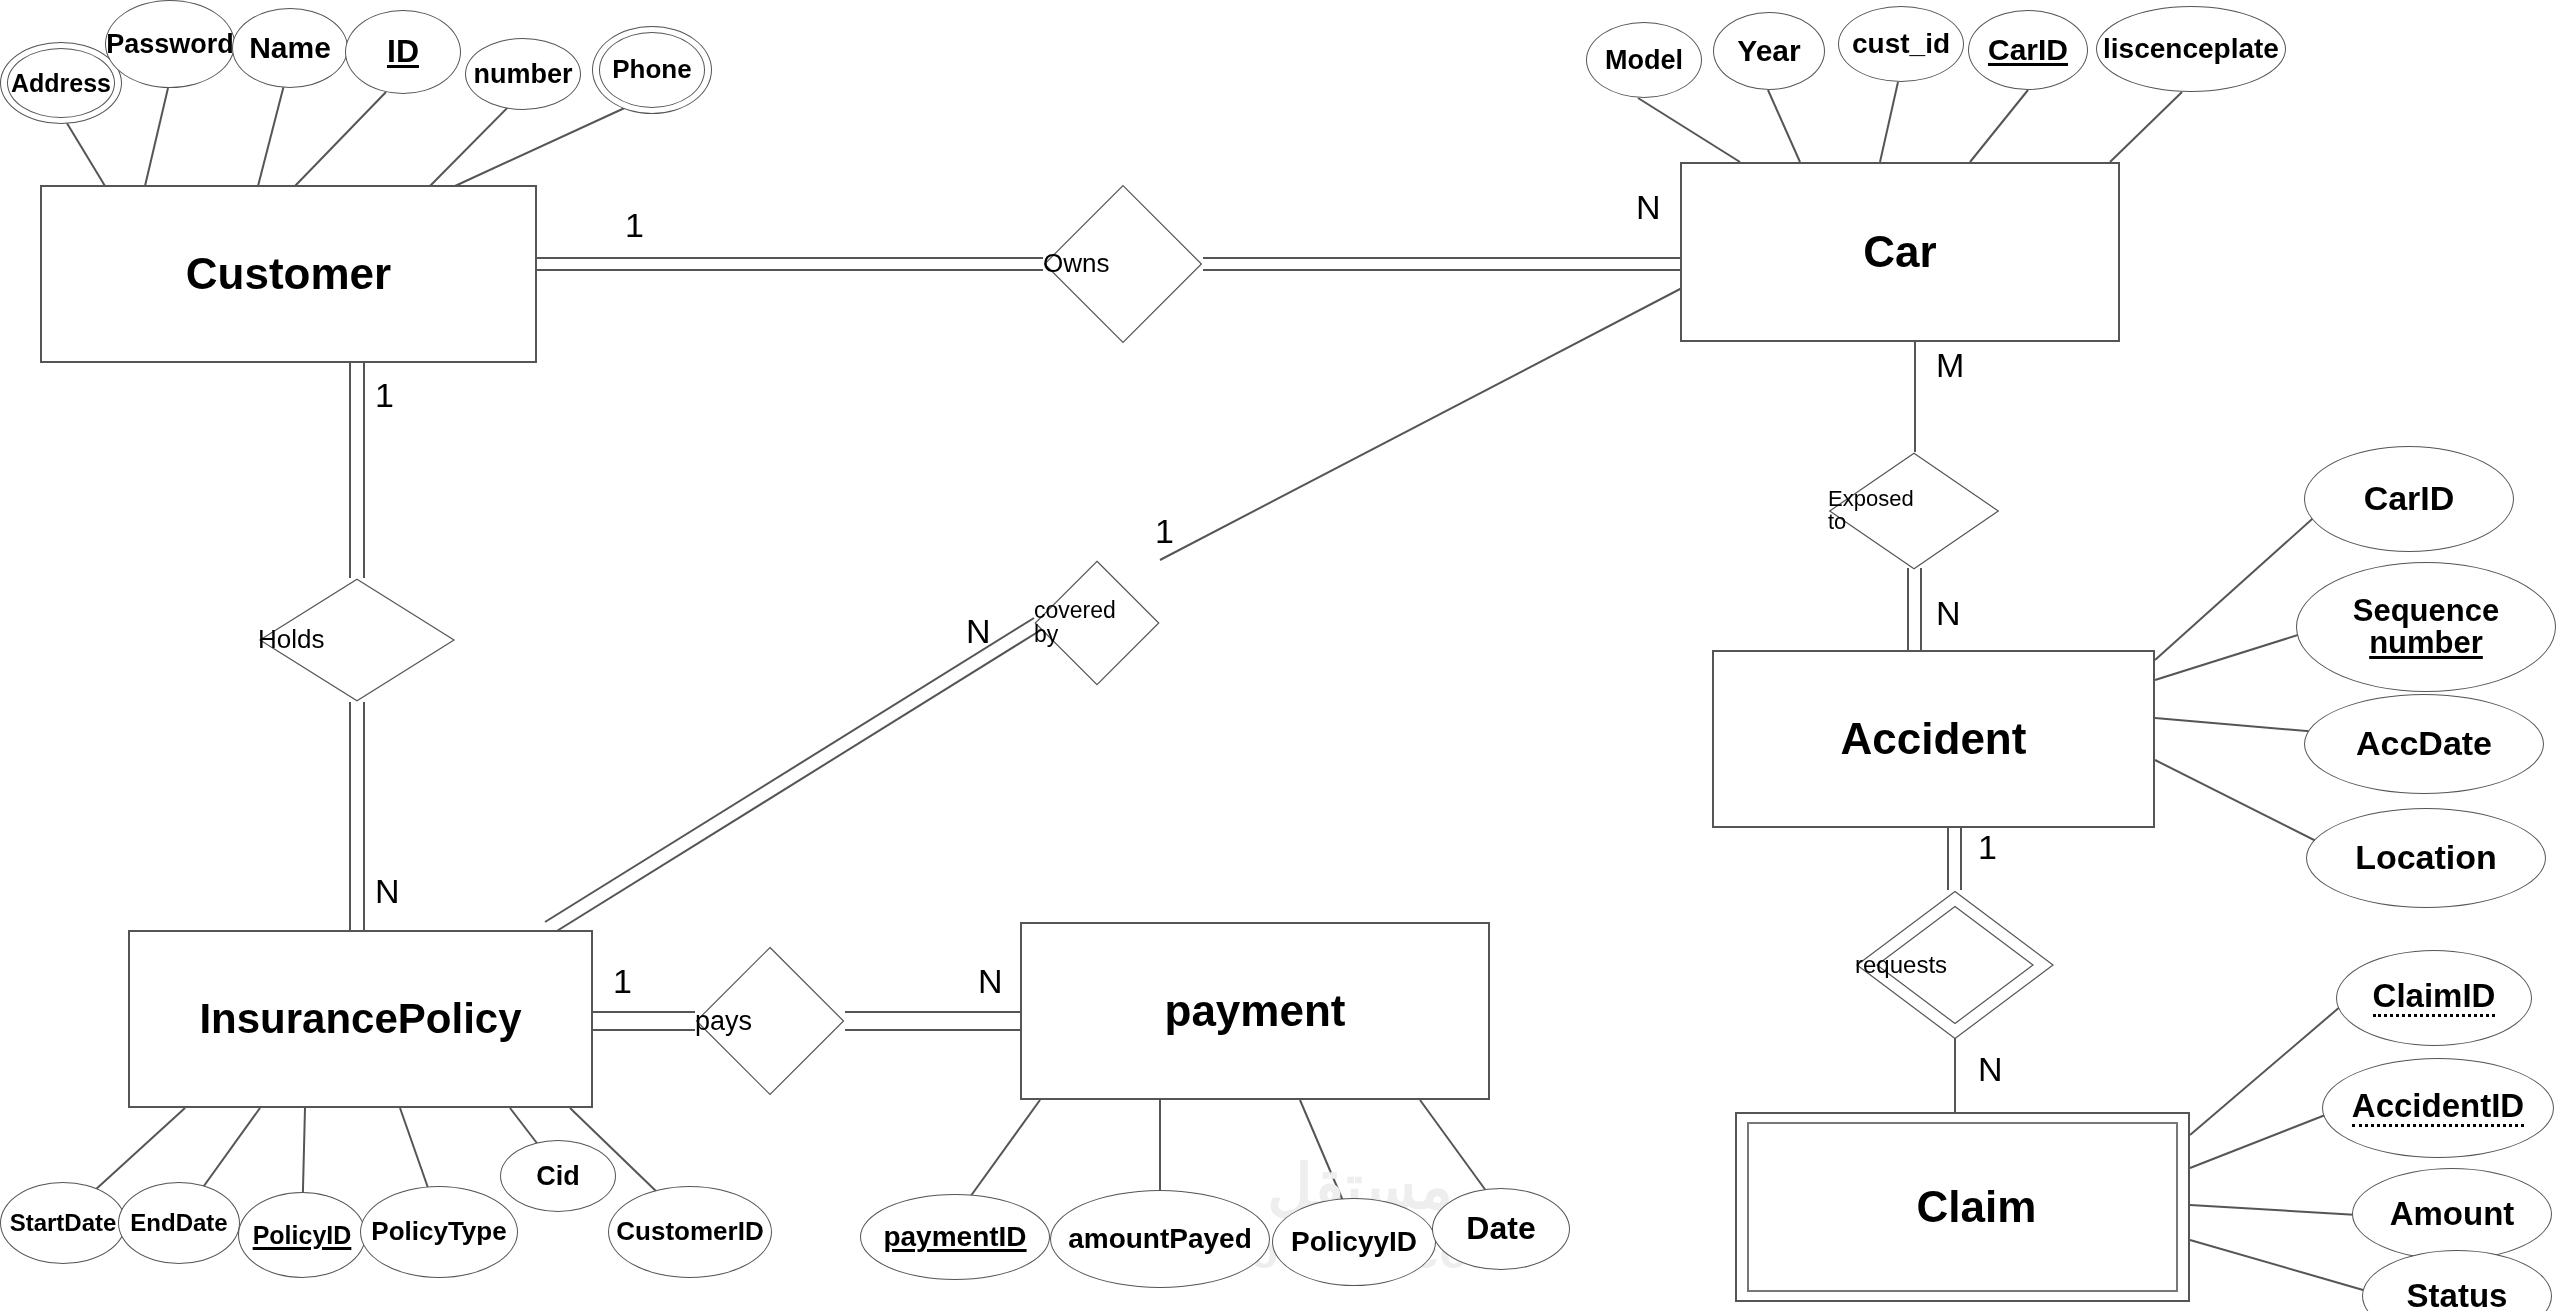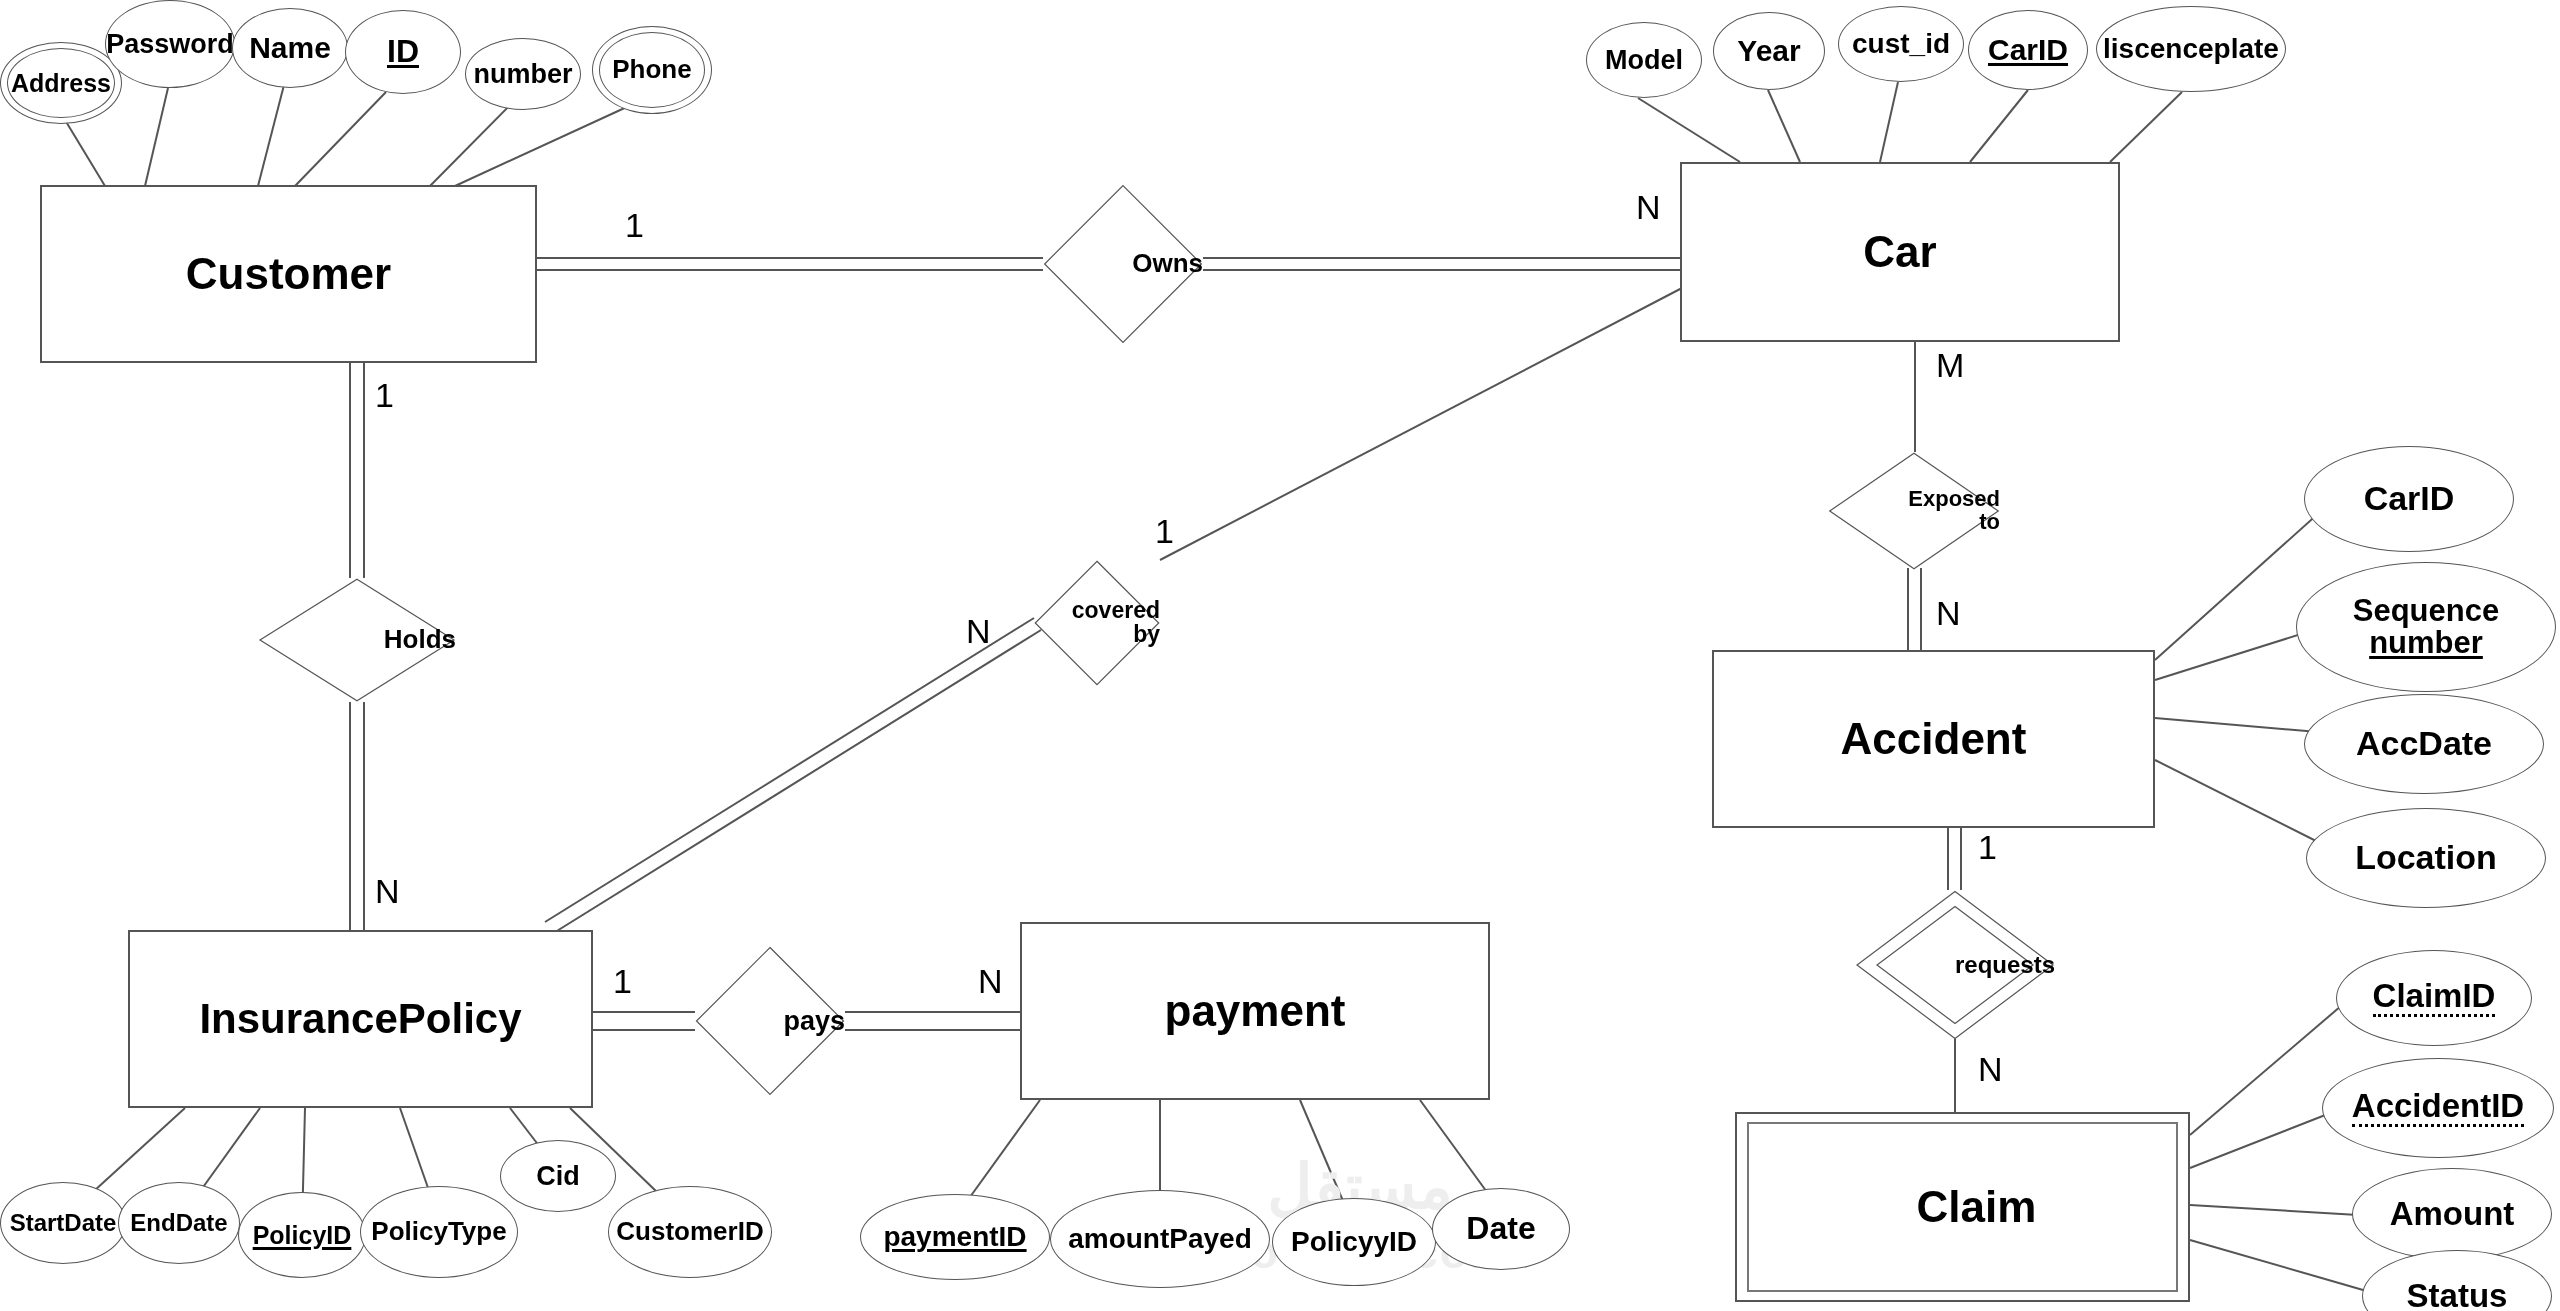--- a/index.html
+++ b/index.html
@@ -87,23 +87,23 @@
     background: transparent;
   }
   .rel .dia {
     position: absolute;
     top: 0; left: 0;
     width: 100%; height: 100%;
   }
   .rel .rtext {
     position: relative;
     z-index: 2;
-    font-weight: bold;
+    font-weight: normal;
     line-height: 1.04;
-    text-align: right;
+    text-align: left;
     width: 100%;
   }
 
   
   .card {
     position: absolute;
     font-weight: normal;
     color: #000;
     font-size: 34px;
     line-height: 1;

